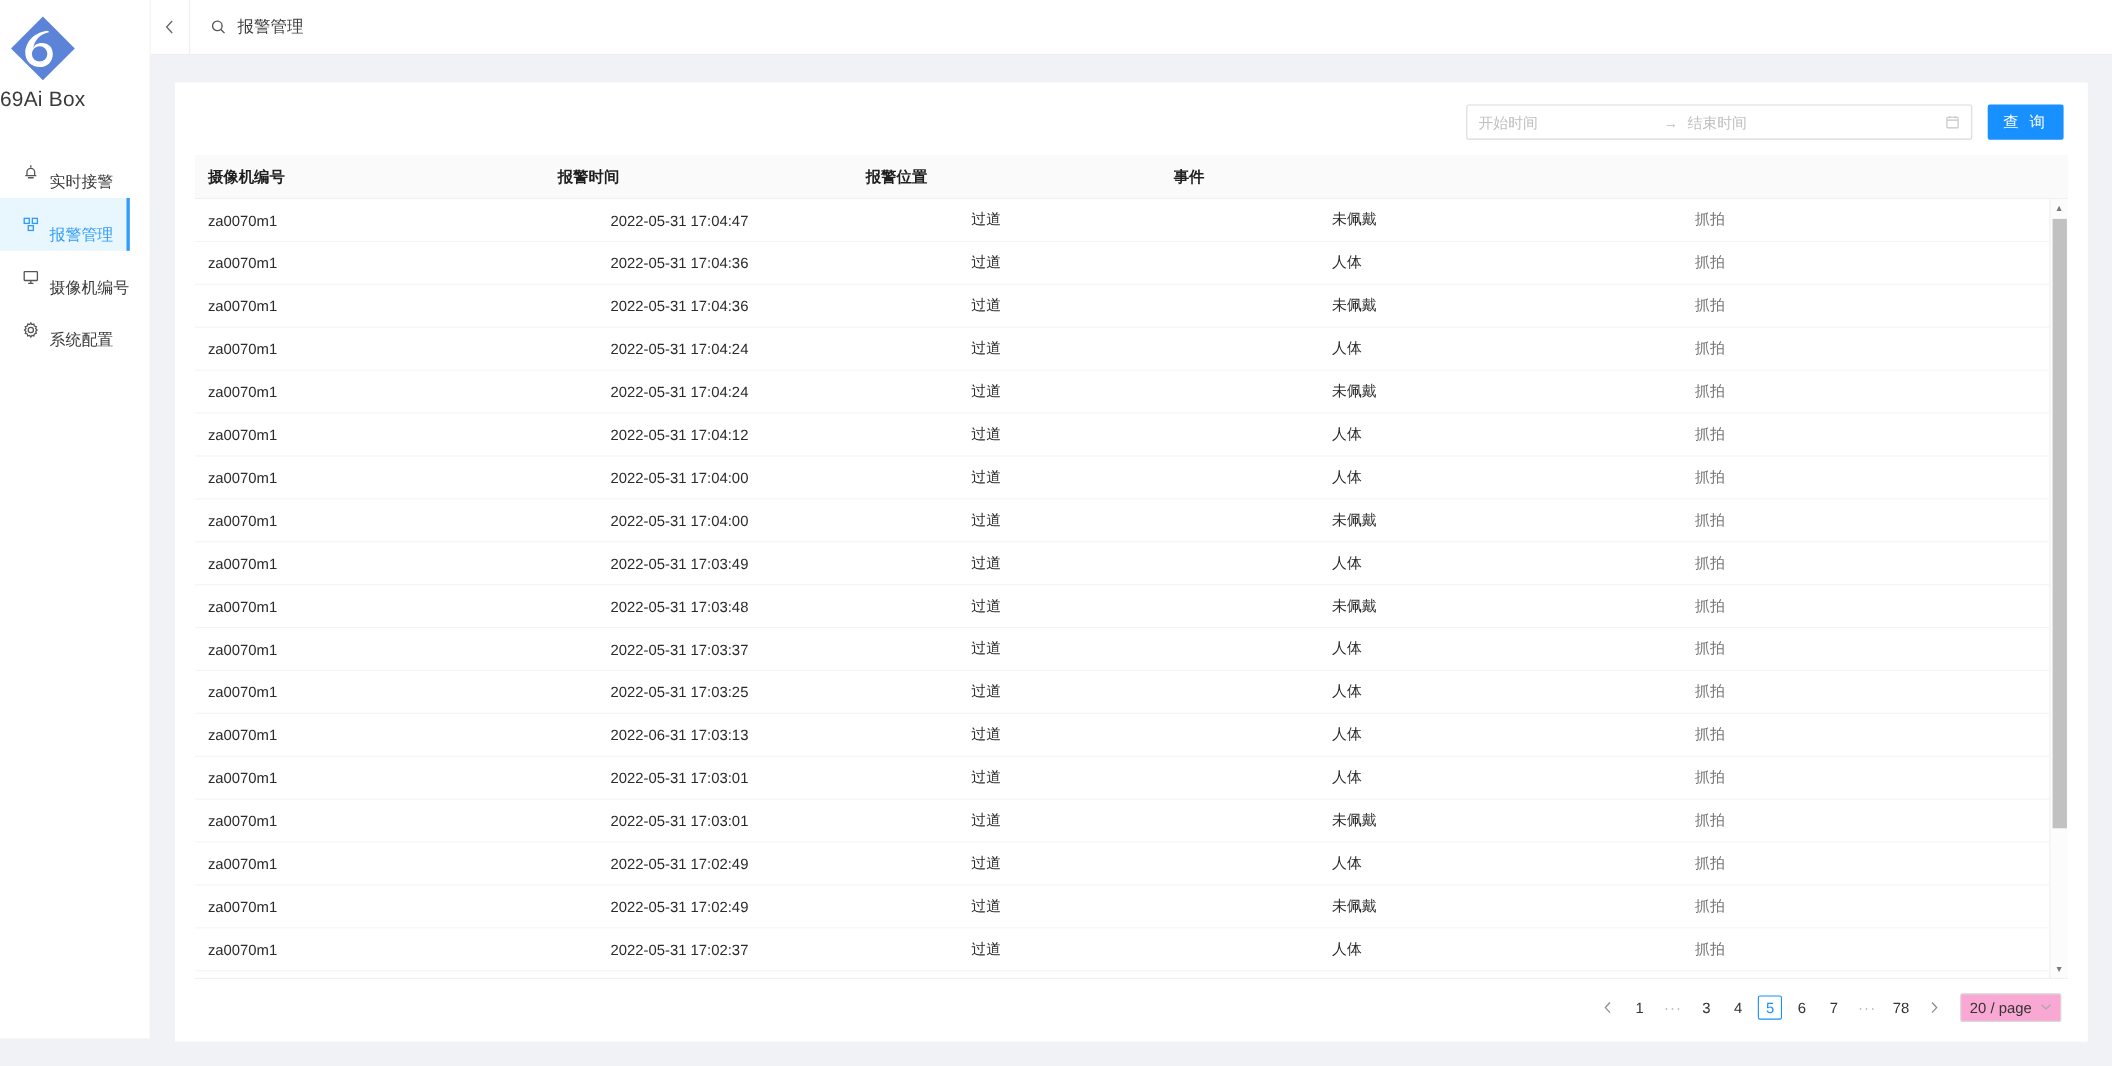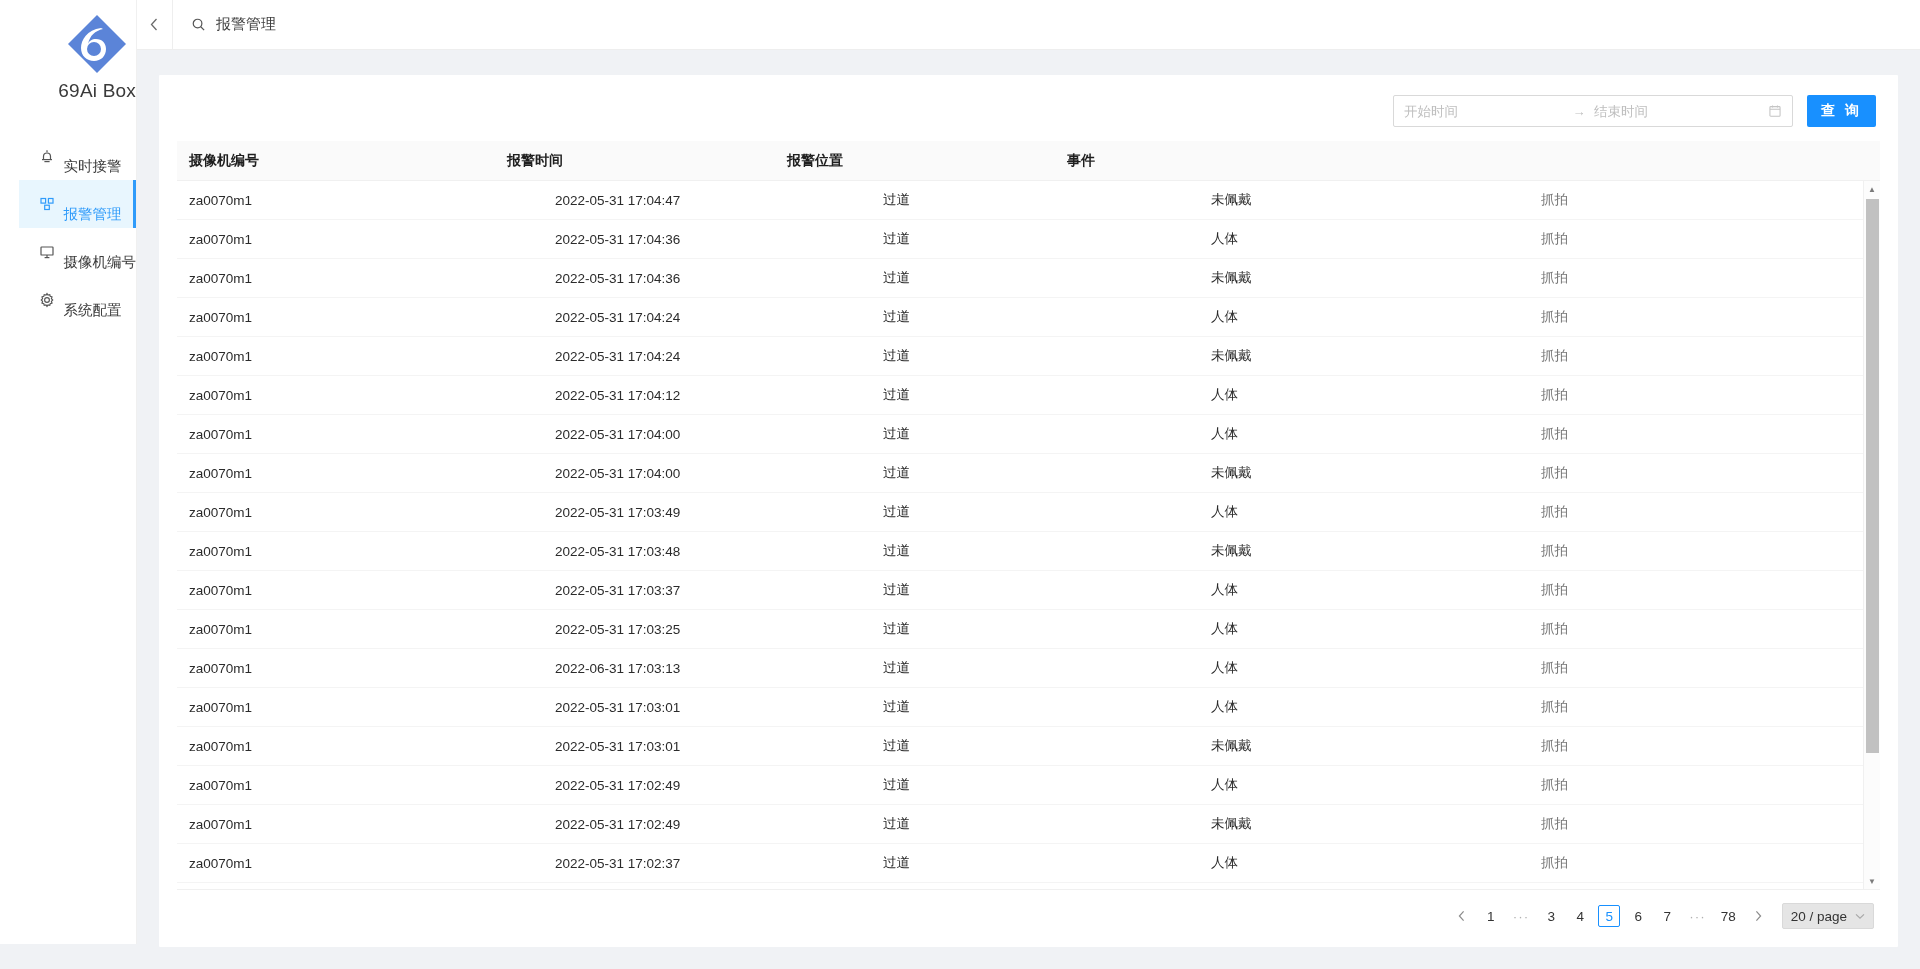--- a/index.html
+++ b/index.html
@@ -9,21 +9,21 @@
     background: #f0f2f5;
     overflow: hidden;
   }
   .app { display: flex; width: 1920px; height: 969px; }
 
   
   .sidebar {
     width: 137px; min-width: 137px; height: 944px;
     background: #ffffff;
     display: flex; flex-direction: column;
-    align-items: flex-end;
+    align-items: flex-start;
     border-right: 1px solid #f0f0f0;
   }
   .brand {
     padding-top: 12px;
     display: flex; flex-direction: column; align-items: center;
   }
   .logo-mark { width: 64px; height: 64px; display: block; }
   .brand-name {
     margin-top: 4px;
     font-size: 19px; color: #3a3a3a; letter-spacing: .2px;
@@ -77,39 +77,38 @@
     padding: 16px 18px 10px 18px;
     border-radius: 1px;
   }
 
   
   .filterbar {
     display: flex; justify-content: flex-end; align-items: center;
     gap: 14px; padding: 4px 4px 14px 4px;
   }
   .daterange {
-    width: 400px; height: 32px;
+    width: 460px; height: 32px;
     border: 1px solid #d9d9d9; border-radius: 2px;
     background: #fff; display: flex; align-items: center;
     padding: 0 10px; gap: 6px;
   }
   .dr-input {
     border: none; outline: none; background: transparent;
     font-size: 13.5px; color: #333; width: 160px;
     font-family: "Liberation Sans", sans-serif;
   }
   .dr-input::placeholder { color: #bfbfbf; }
   .dr-arrow { color: #bfbfbf; font-size: 13px; width: 18px; text-align: center; }
   .dr-cal { margin-left: auto; color: #c4c4c4; display: flex; }
   .query-btn {
     height: 32px; min-width: 62px; padding: 0 14px;
     background: #1890ff; color: #fff; border: none; border-radius: 2px;
     font-size: 14px; cursor: pointer; letter-spacing: 3px;
     font-family: "Liberation Sans", sans-serif;
-    font-weight: bold;
   }
 
   
   .table-wrap { flex: 1; display: flex; flex-direction: column; min-height: 0; }
   .tbl-head {
     display: flex; background: #fafafa;
     border-bottom: 1px solid #f0f0f0;
     height: 40px; align-items: center;
     font-size: 14px; color: #1f1f1f; font-weight: 700;
   }
@@ -156,21 +155,21 @@
     cursor: pointer; border-radius: 2px; color: #333;
   }
   .pg.arrow { color: #8c8c8c; }
   .pg.ell { color: #b0b0b0; letter-spacing: 1px; cursor: default; }
   .pg.active { border: 1px solid #1890ff; color: #1890ff; }
   .psize {
     margin-left: 6px; height: 26px; min-width: 88px;
     border: 1px solid #d9d9d9; border-radius: 2px;
     display: flex; align-items: center; justify-content: space-between;
     padding: 0 8px; gap: 8px; cursor: pointer;
-    font-size: 13.5px; color: #333; background: #e5e5e5;
+    font-size: 13.5px; color: #333; background: #f9a8d4;
   }
   .psize .chev { color: #a8a8a8; font-size: 10px; }
 </style>
 </head>
 <body>
 
 <div class="app">
 
   <aside class="sidebar">
     <div class="brand">

